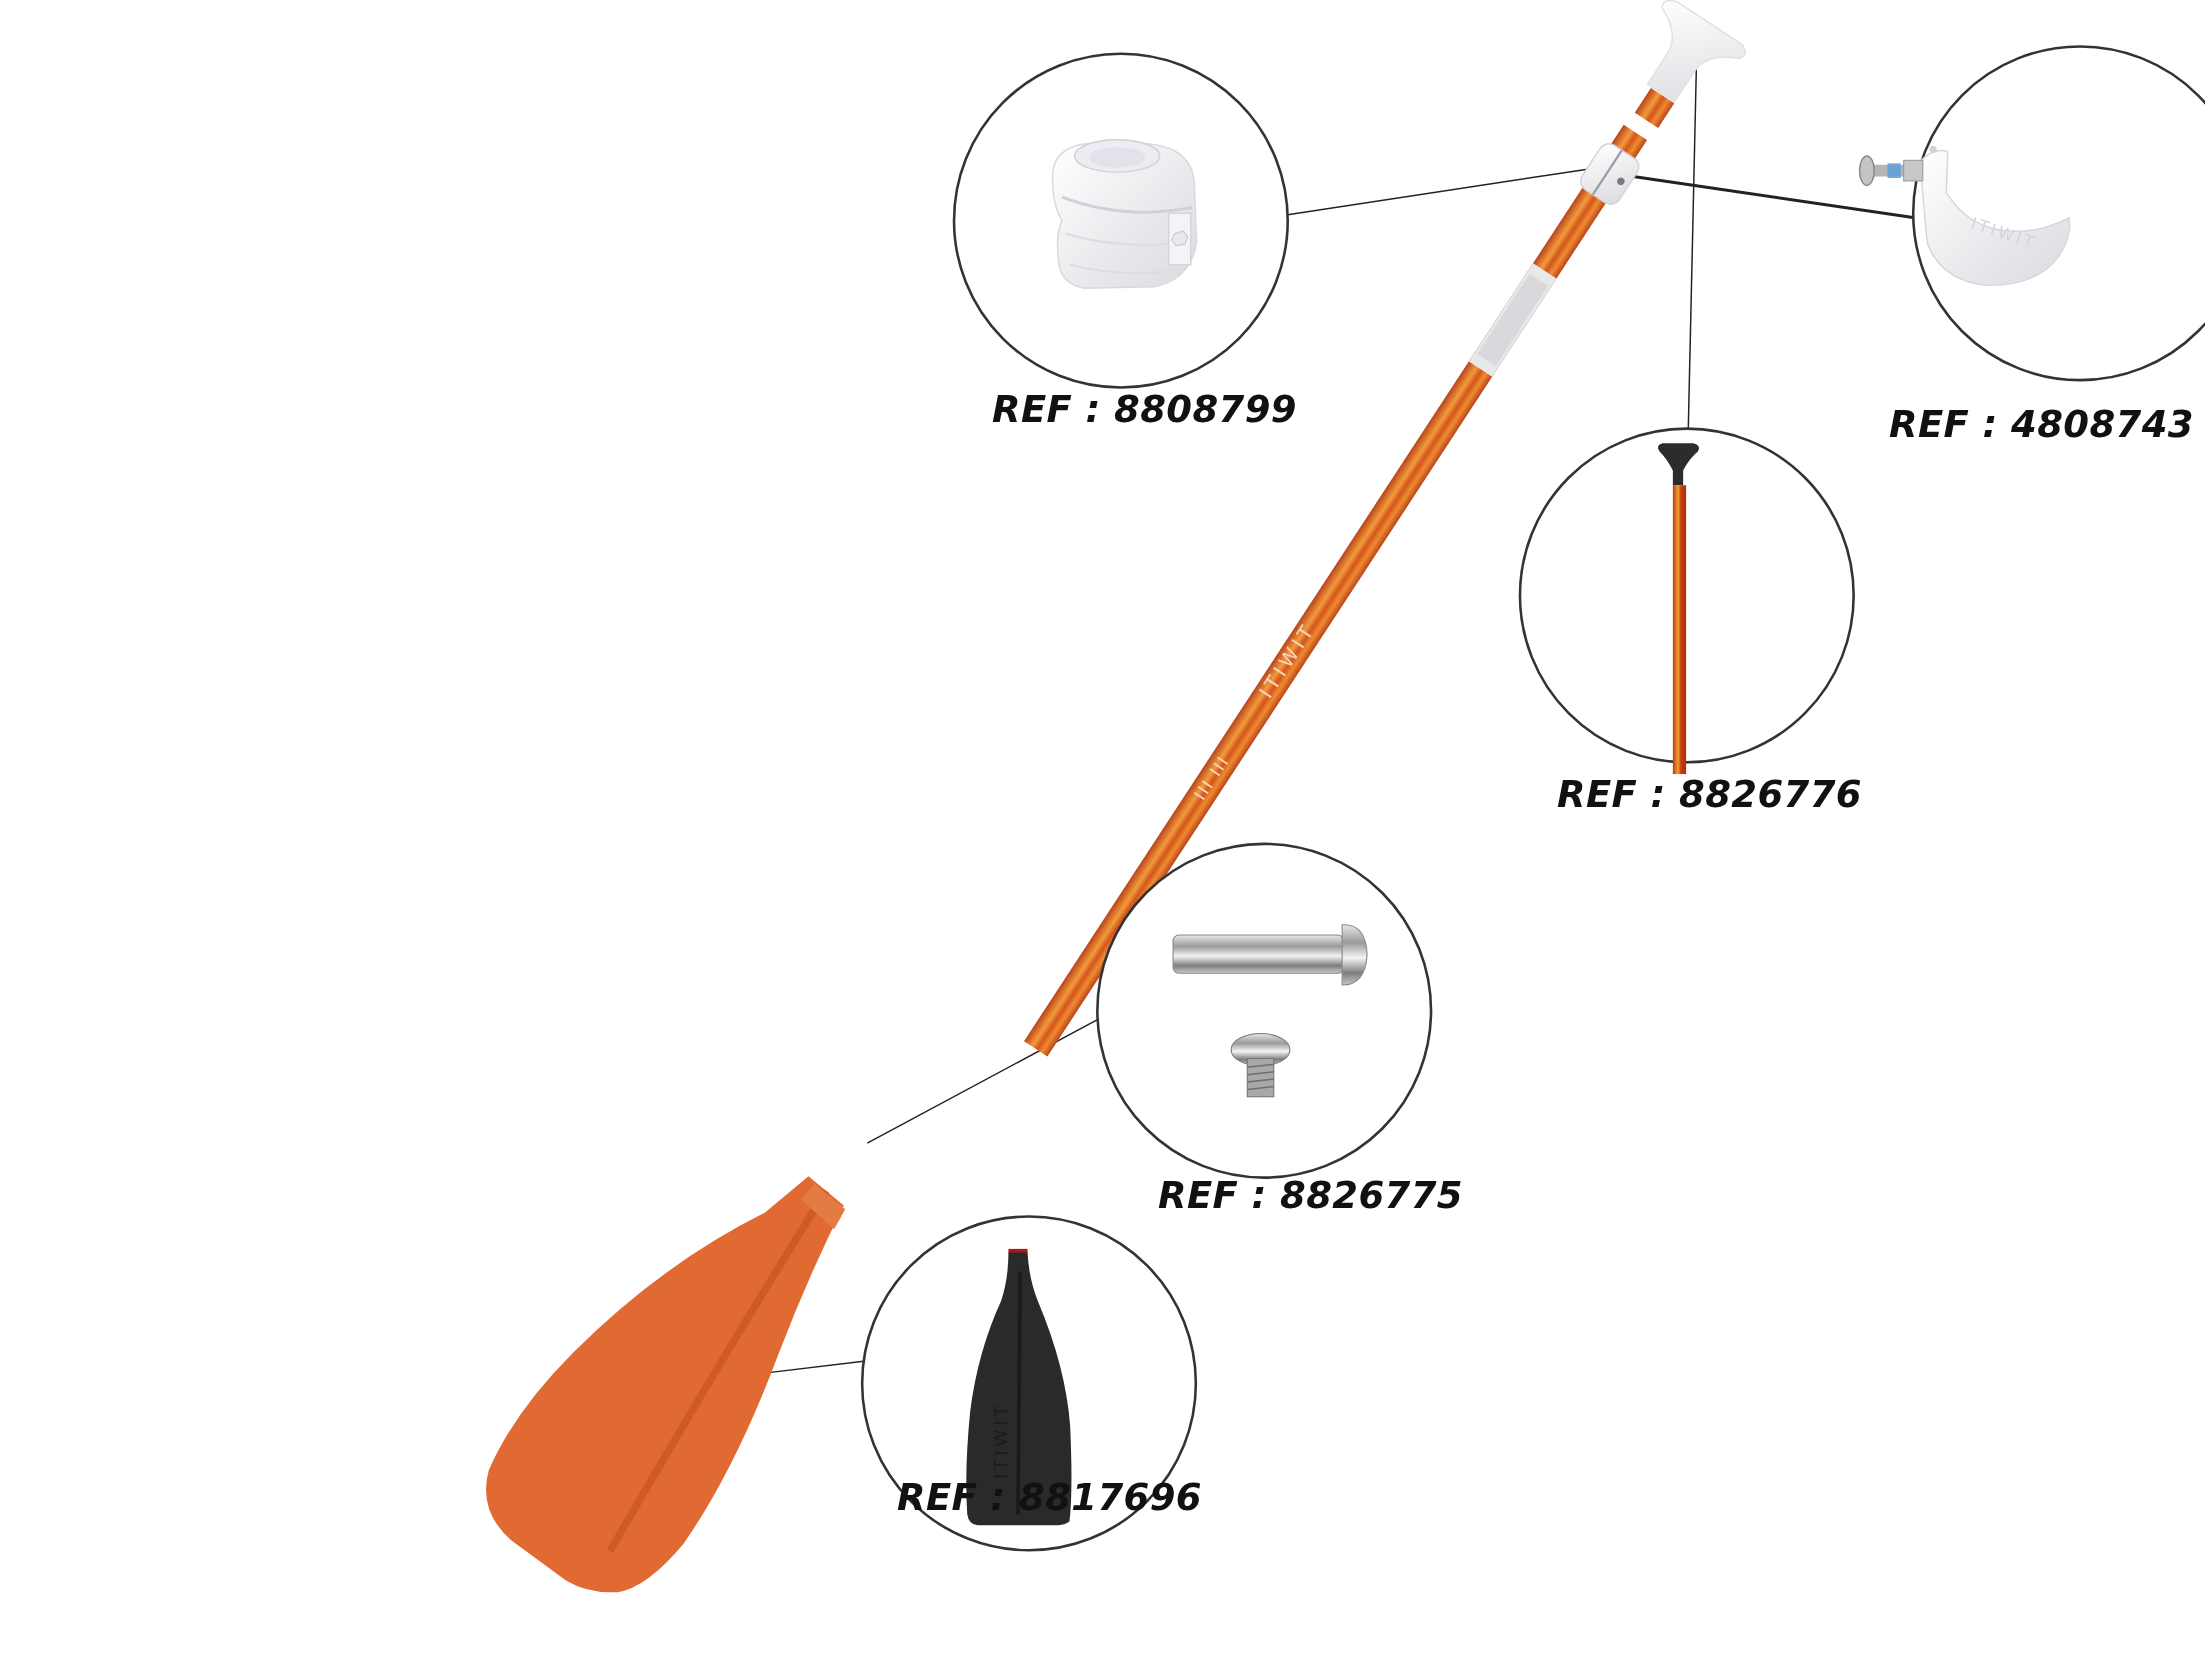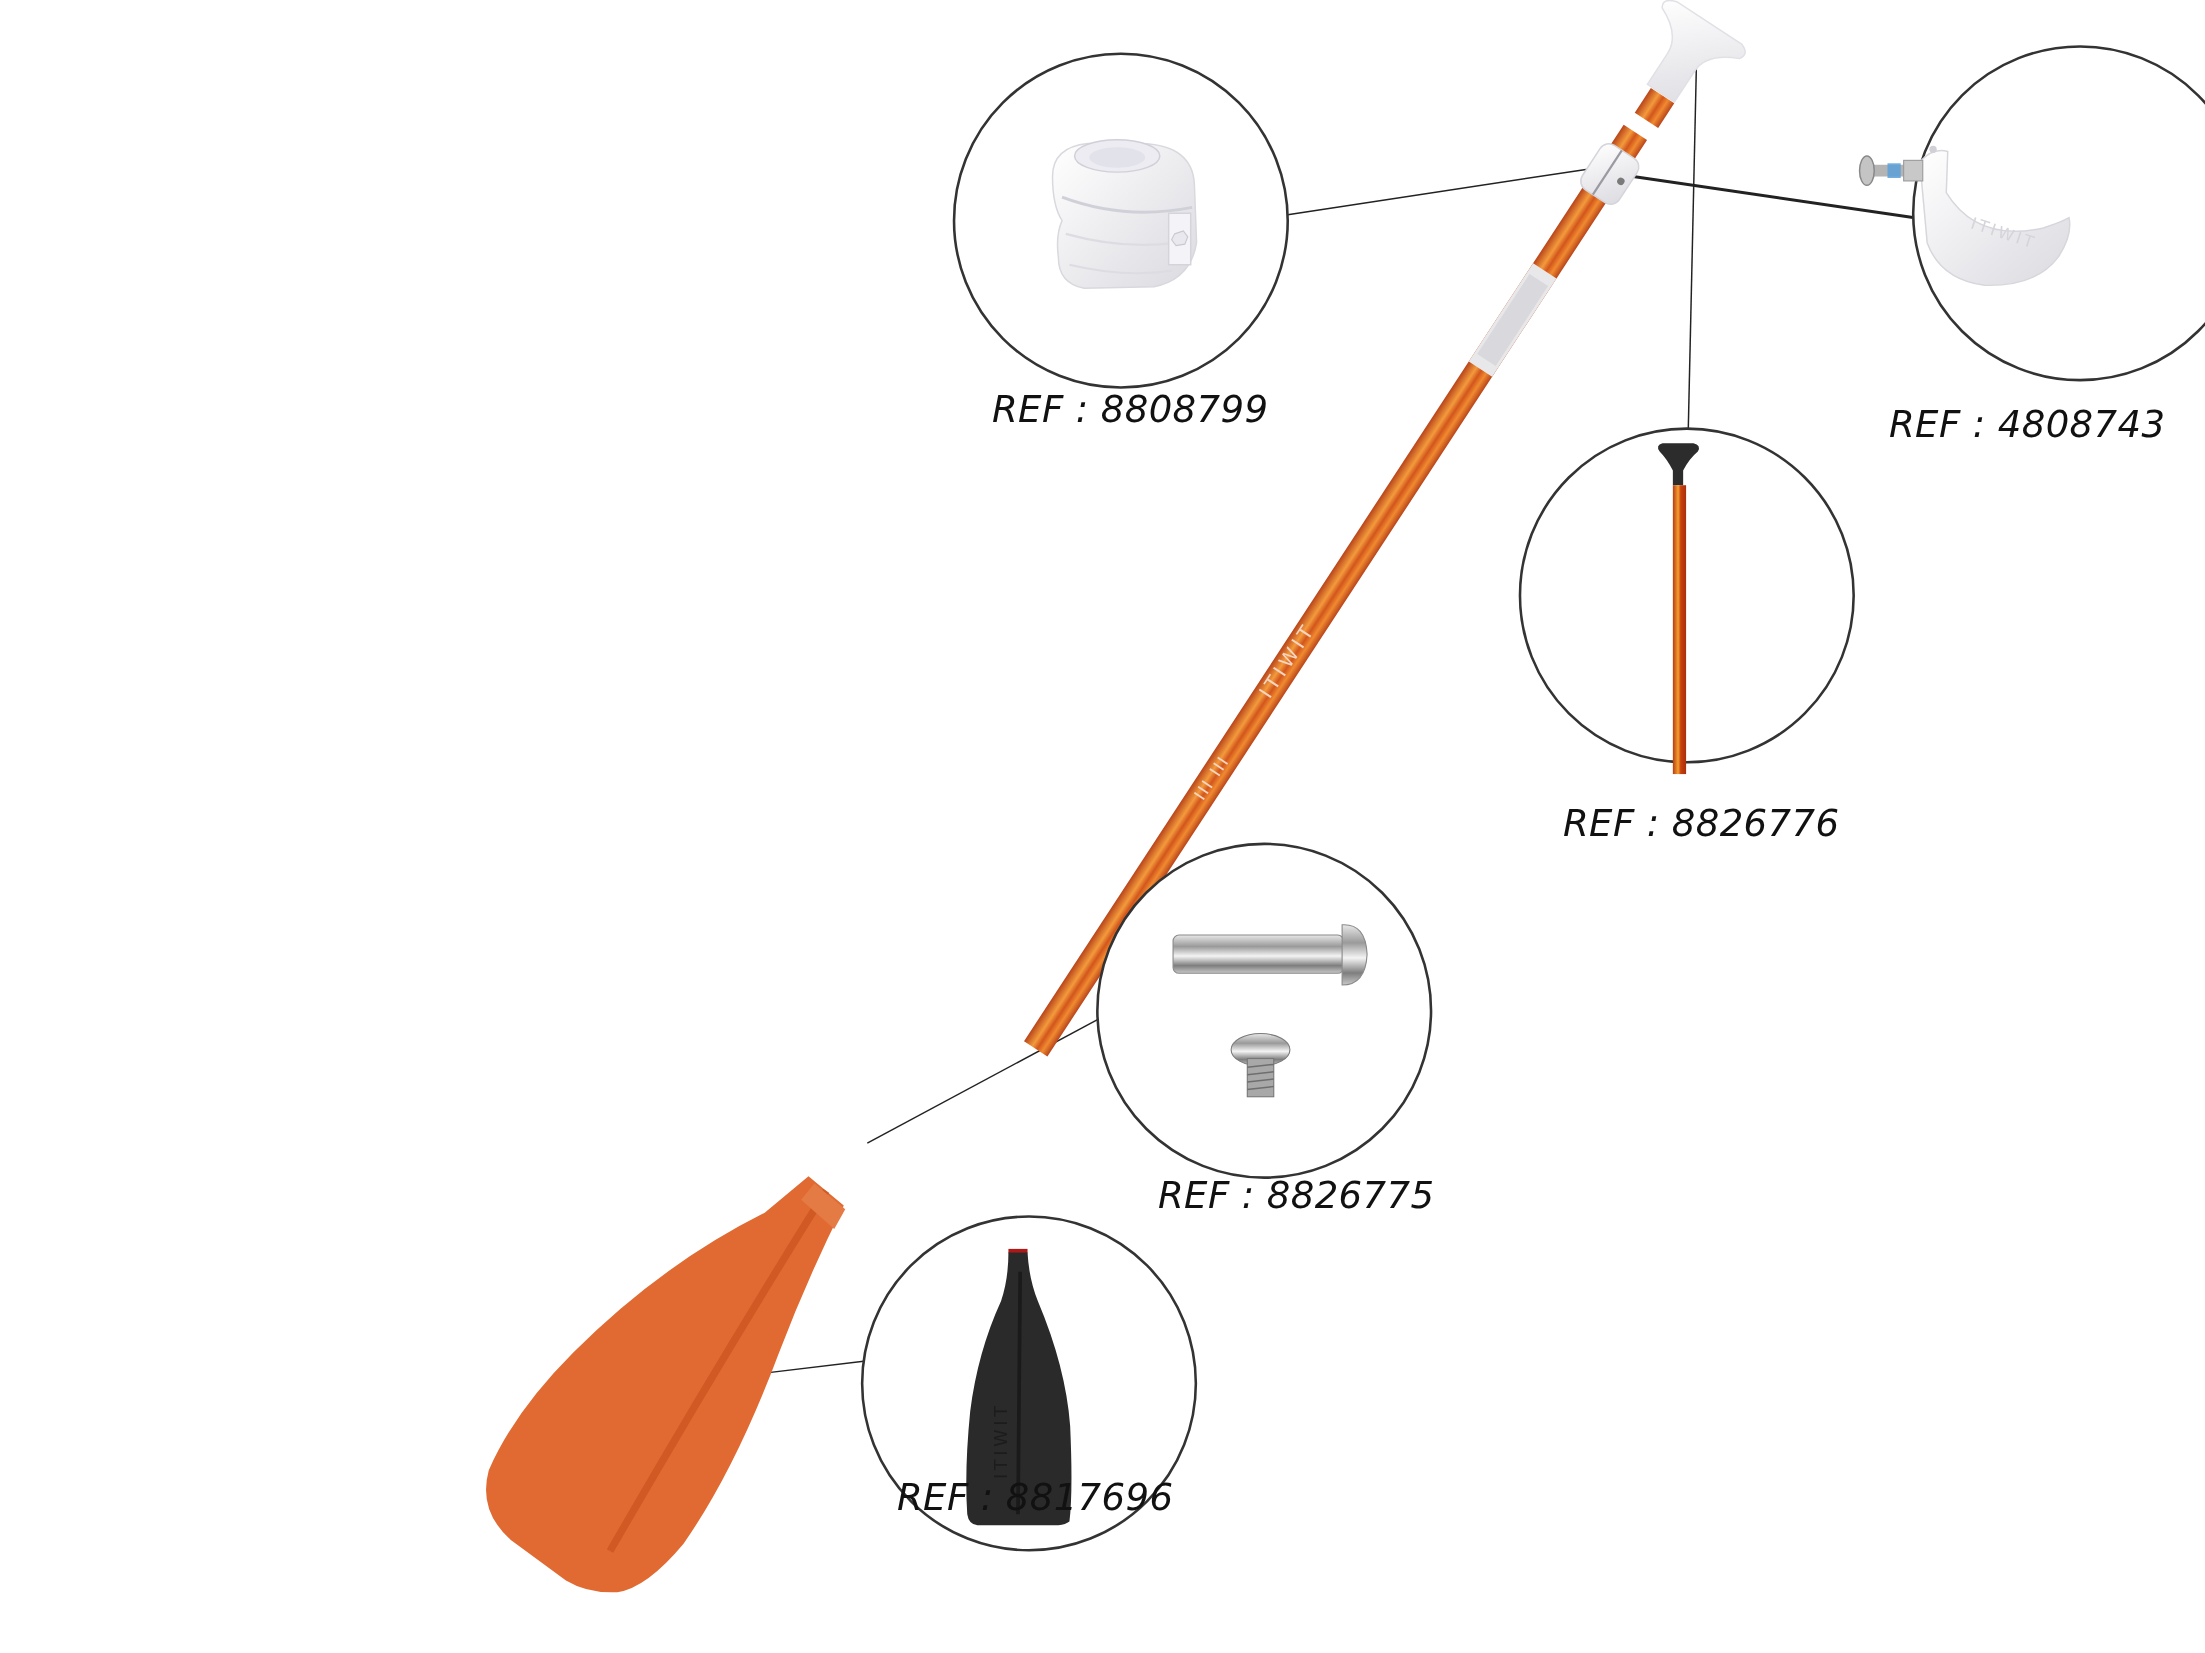--- a/index.html
+++ b/index.html
@@ -1,21 +1,21 @@
 <!DOCTYPE html>
 <html style="font-size:11.8px"><head>
 <meta charset="utf-8">
 <style>
   html, body { margin:0; padding:0; background:#ffffff; }
   #stage { position:relative; width:2205px; height:1654px; background:#ffffff; overflow:hidden; }
   svg.canvas { position:absolute; left:0; top:0; }
   .ref-label {
     position:absolute;
     font-family:"DejaVu Sans", "Liberation Sans", sans-serif;
-    font-weight:normal; font-style:italic;
+    font-weight:bold; font-style:italic;
     font-size:37px; color:#111111; white-space:nowrap; letter-spacing:0.4px;
   }
 </style>
 </head>
 <body>
 
 <div id="stage">
 
   <svg class="canvas" width="2205" height="1654" viewBox="0 0 3000 2250">
     <defs>
@@ -133,18 +133,18 @@
     <g>
       <rect x="1372" y="1699" width="26" height="6" fill="#B01818"></rect>
       <path d="M 1372 1704 L 1398 1704 Q 1400 1740 1412 1770 Q 1450 1860 1456 1940 Q 1460 2030 1455 2070 Q 1450 2074 1440 2075 L 1330 2075 Q 1318 2074 1316 2060 Q 1312 2000 1320 1920 Q 1330 1840 1362 1770 Q 1372 1740 1372 1704 Z" fill="#2A2A2A"></path>
       <line x1="1388" y1="1730" x2="1385" y2="2060" stroke="#1A1A1A" stroke-width="5"></line>
       <text x="0" y="0" transform="translate(1370,1960) rotate(-90)" font-family="DejaVu Sans, sans-serif" font-size="24" fill="#1C1C1C" letter-spacing="5" text-anchor="middle">ITIWIT</text>
     </g>
   </svg>
 
   <div class="ref-label" style="left:992px; top:388px;">REF : 8808799</div>
   <div class="ref-label" style="left:1889px; top:403px;">REF : 4808743</div>
-  <div class="ref-label" style="left:1557px; top:802px;margin-left:6px;">REF : 8826776</div>
+  <div class="ref-label" style="left:1557px; top:773px;">REF : 8826776</div>
   <div class="ref-label" style="left:1158px; top:1174px;">REF : 8826775</div>
   <div class="ref-label" style="left:897px; top:1476px;">REF : 8817696</div>
 
 </div>
 
 
 </body></html>

